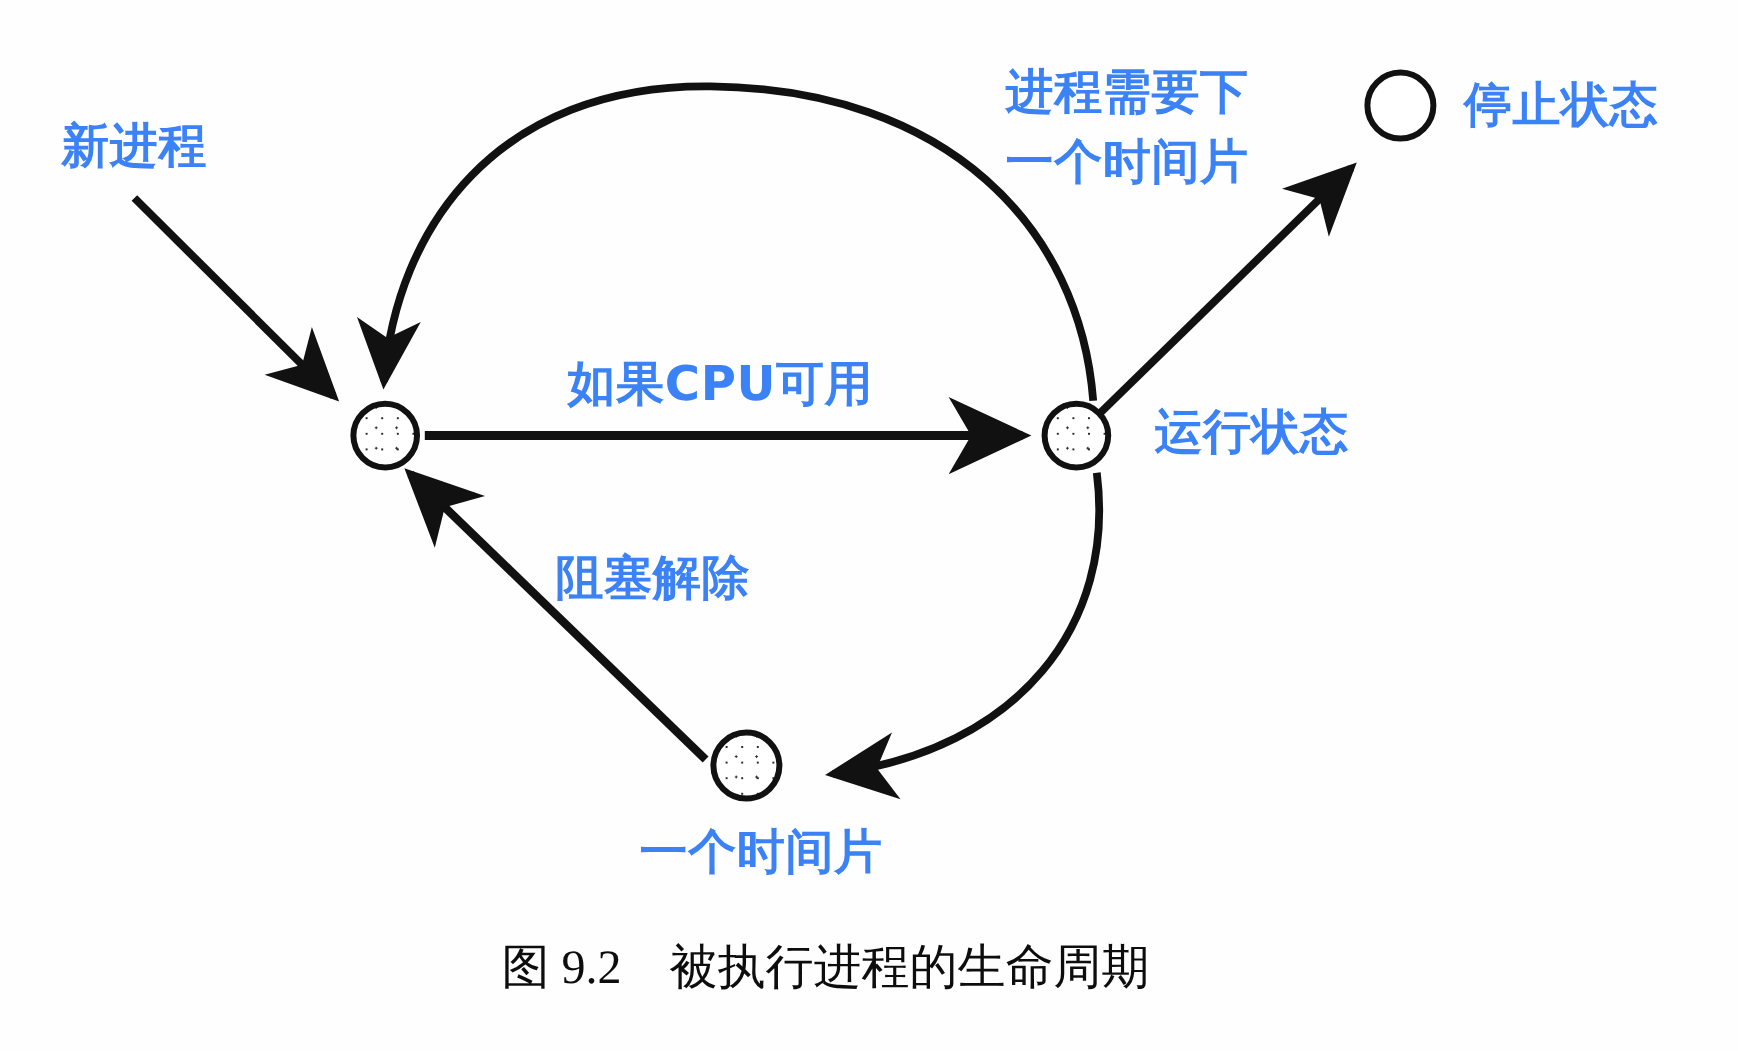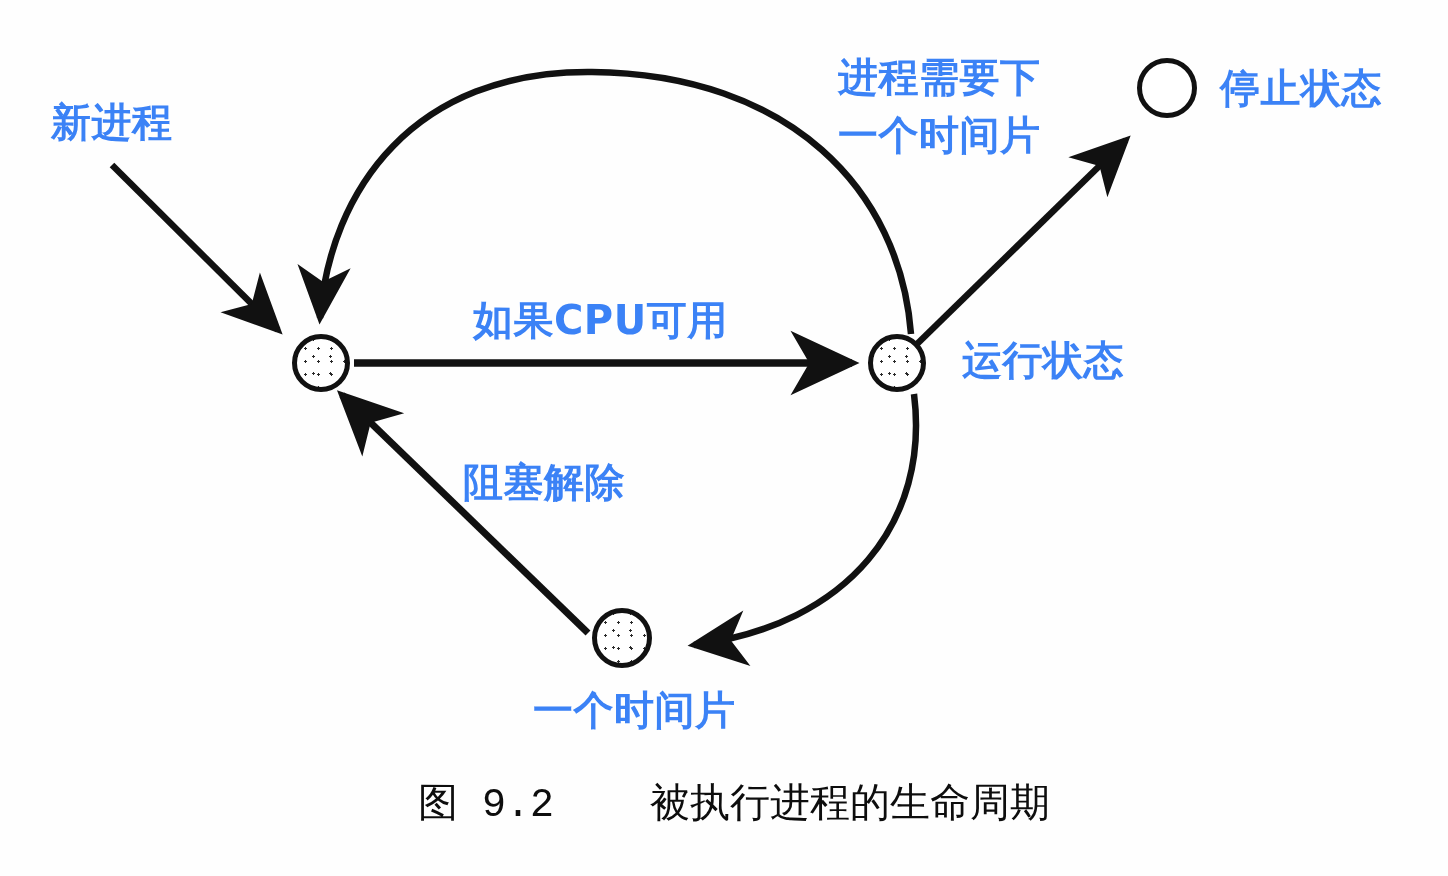--- a/index.html
+++ b/index.html
@@ -34,21 +34,21 @@
     font-weight: bold;
     font-size: 40px;
     line-height: 52px;
     letter-spacing: 0.5px;
     white-space: pre-line;
     -webkit-font-smoothing: none;
   }
   .caption {
     position: absolute;
     color: #0d0d0d;
-    font-family: Liberation Mono, monospace;
+    font-family: Liberation Serif, serif;
     font-weight: normal;
     font-size: 40px;
     line-height: 48px;
     white-space: pre;
   }
   
   .node {
     position: absolute;
     border-radius: 50%;
     box-sizing: border-box;

